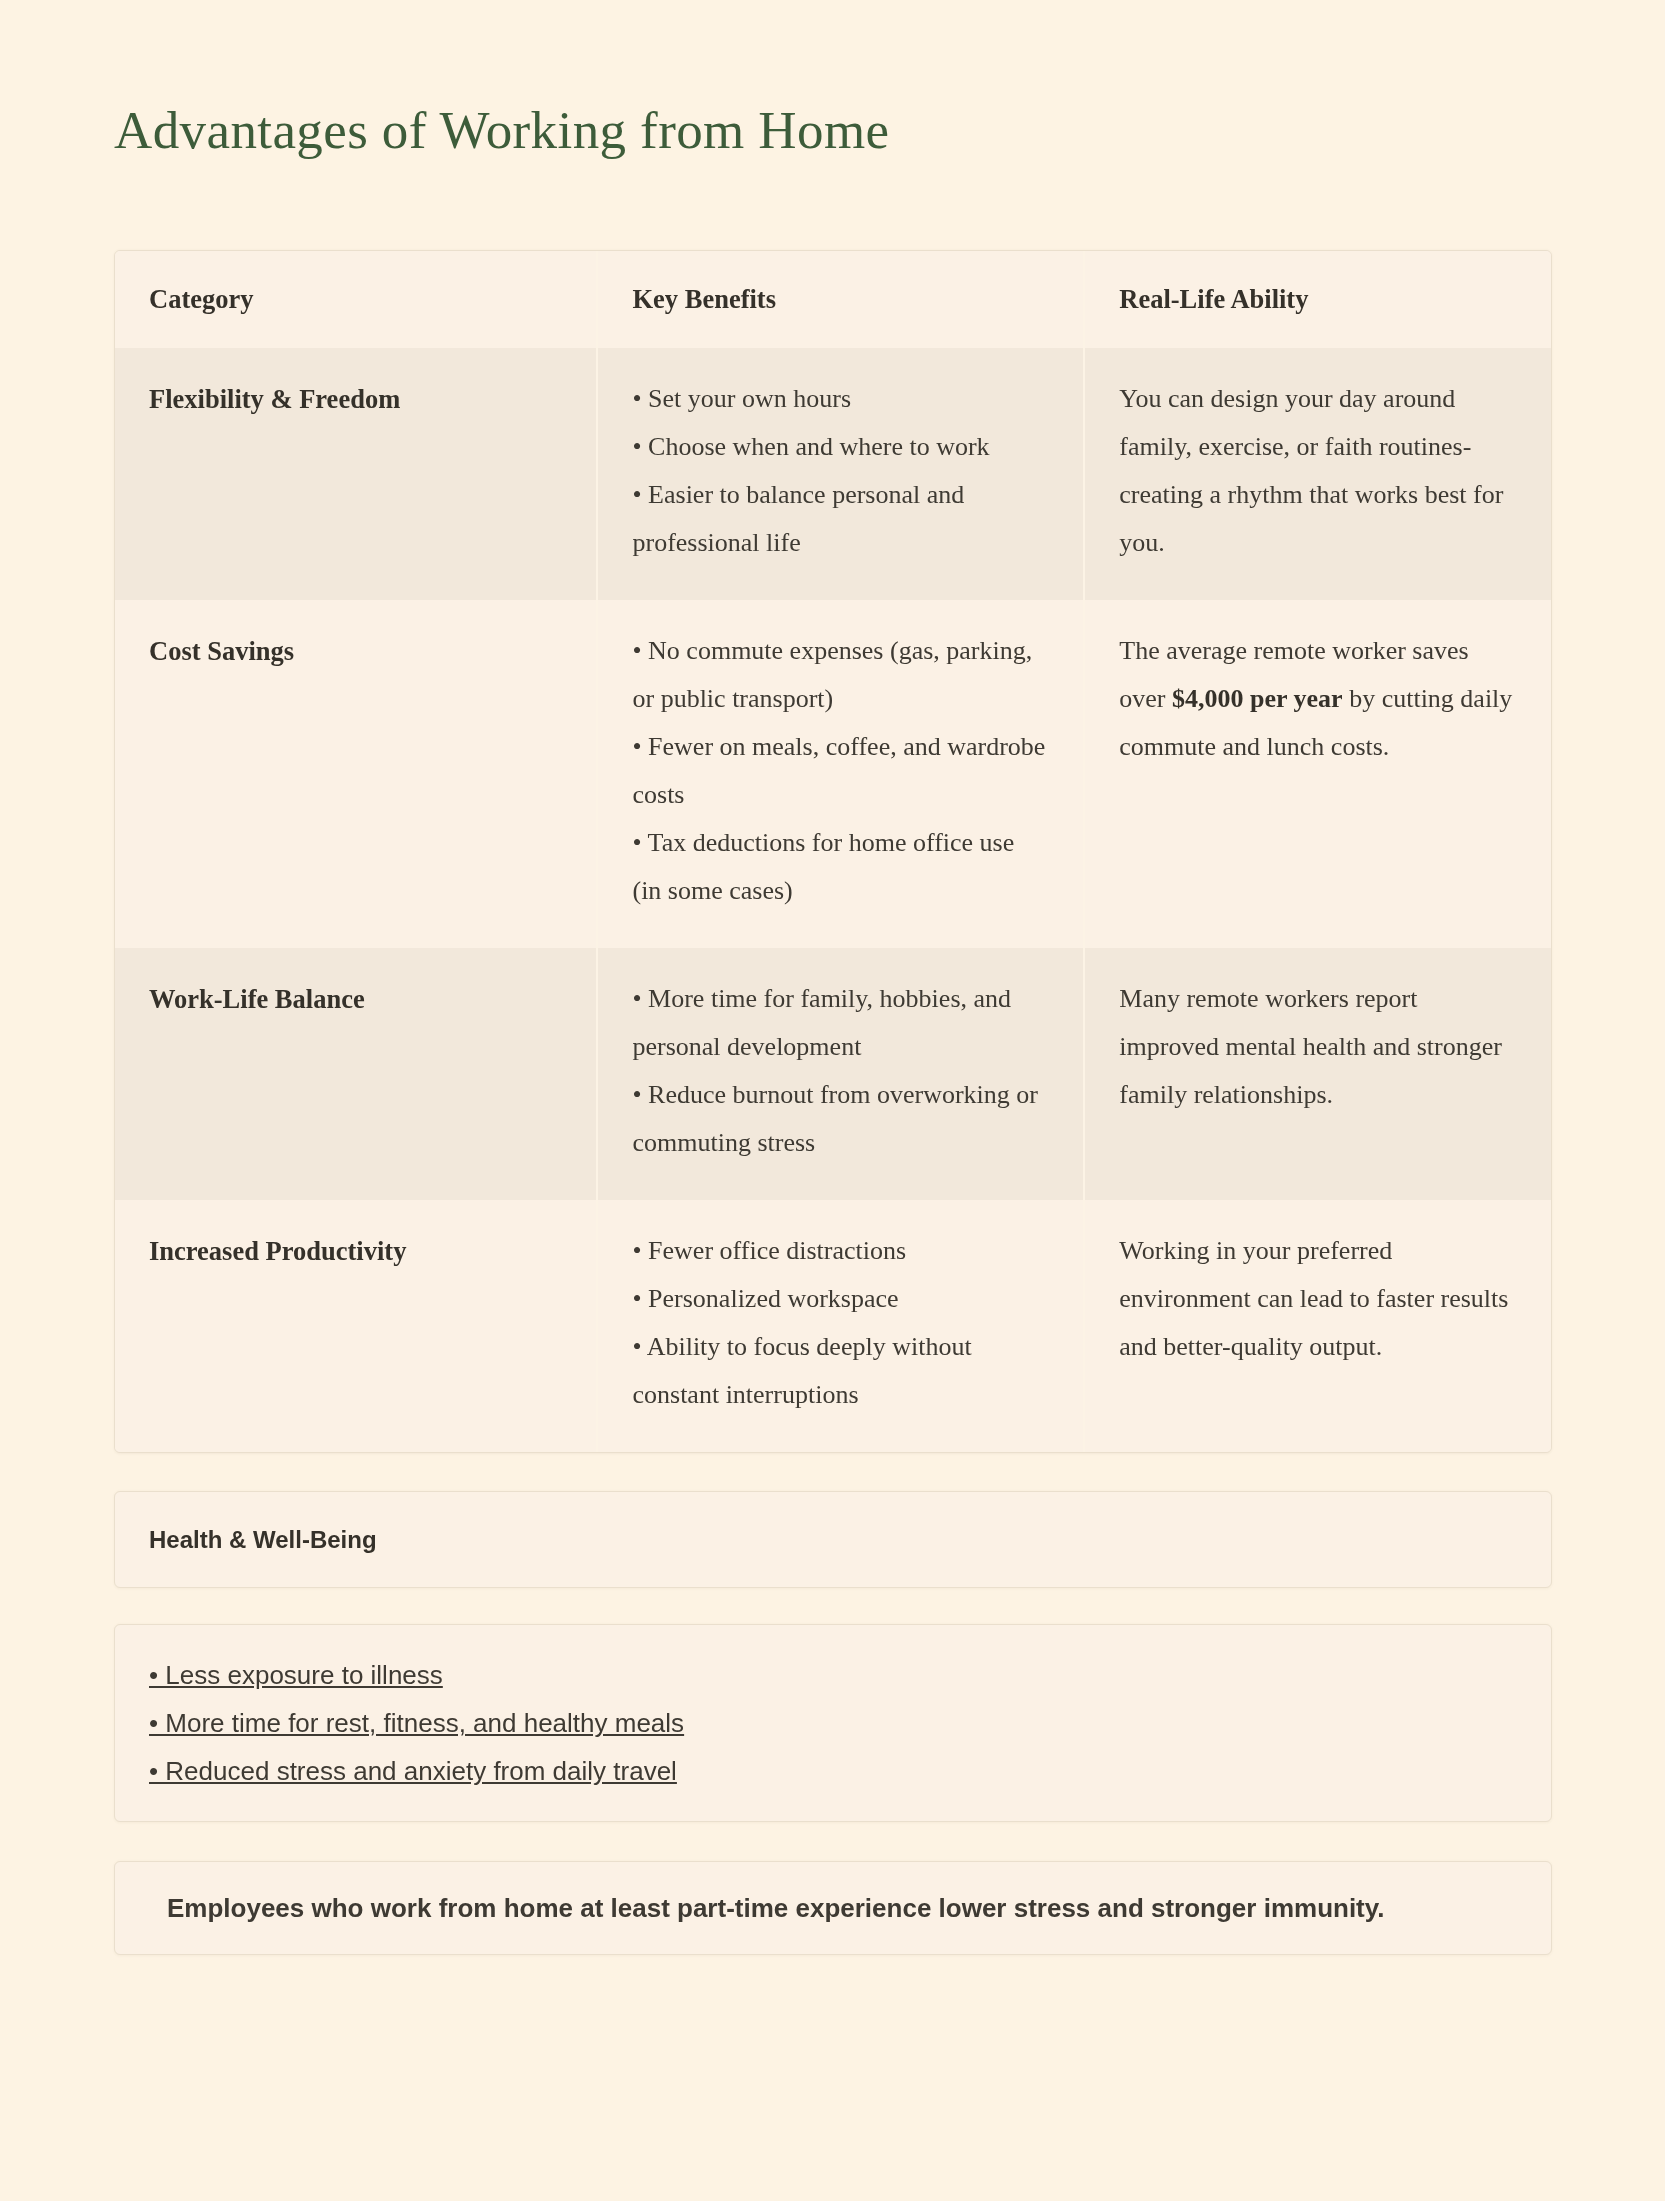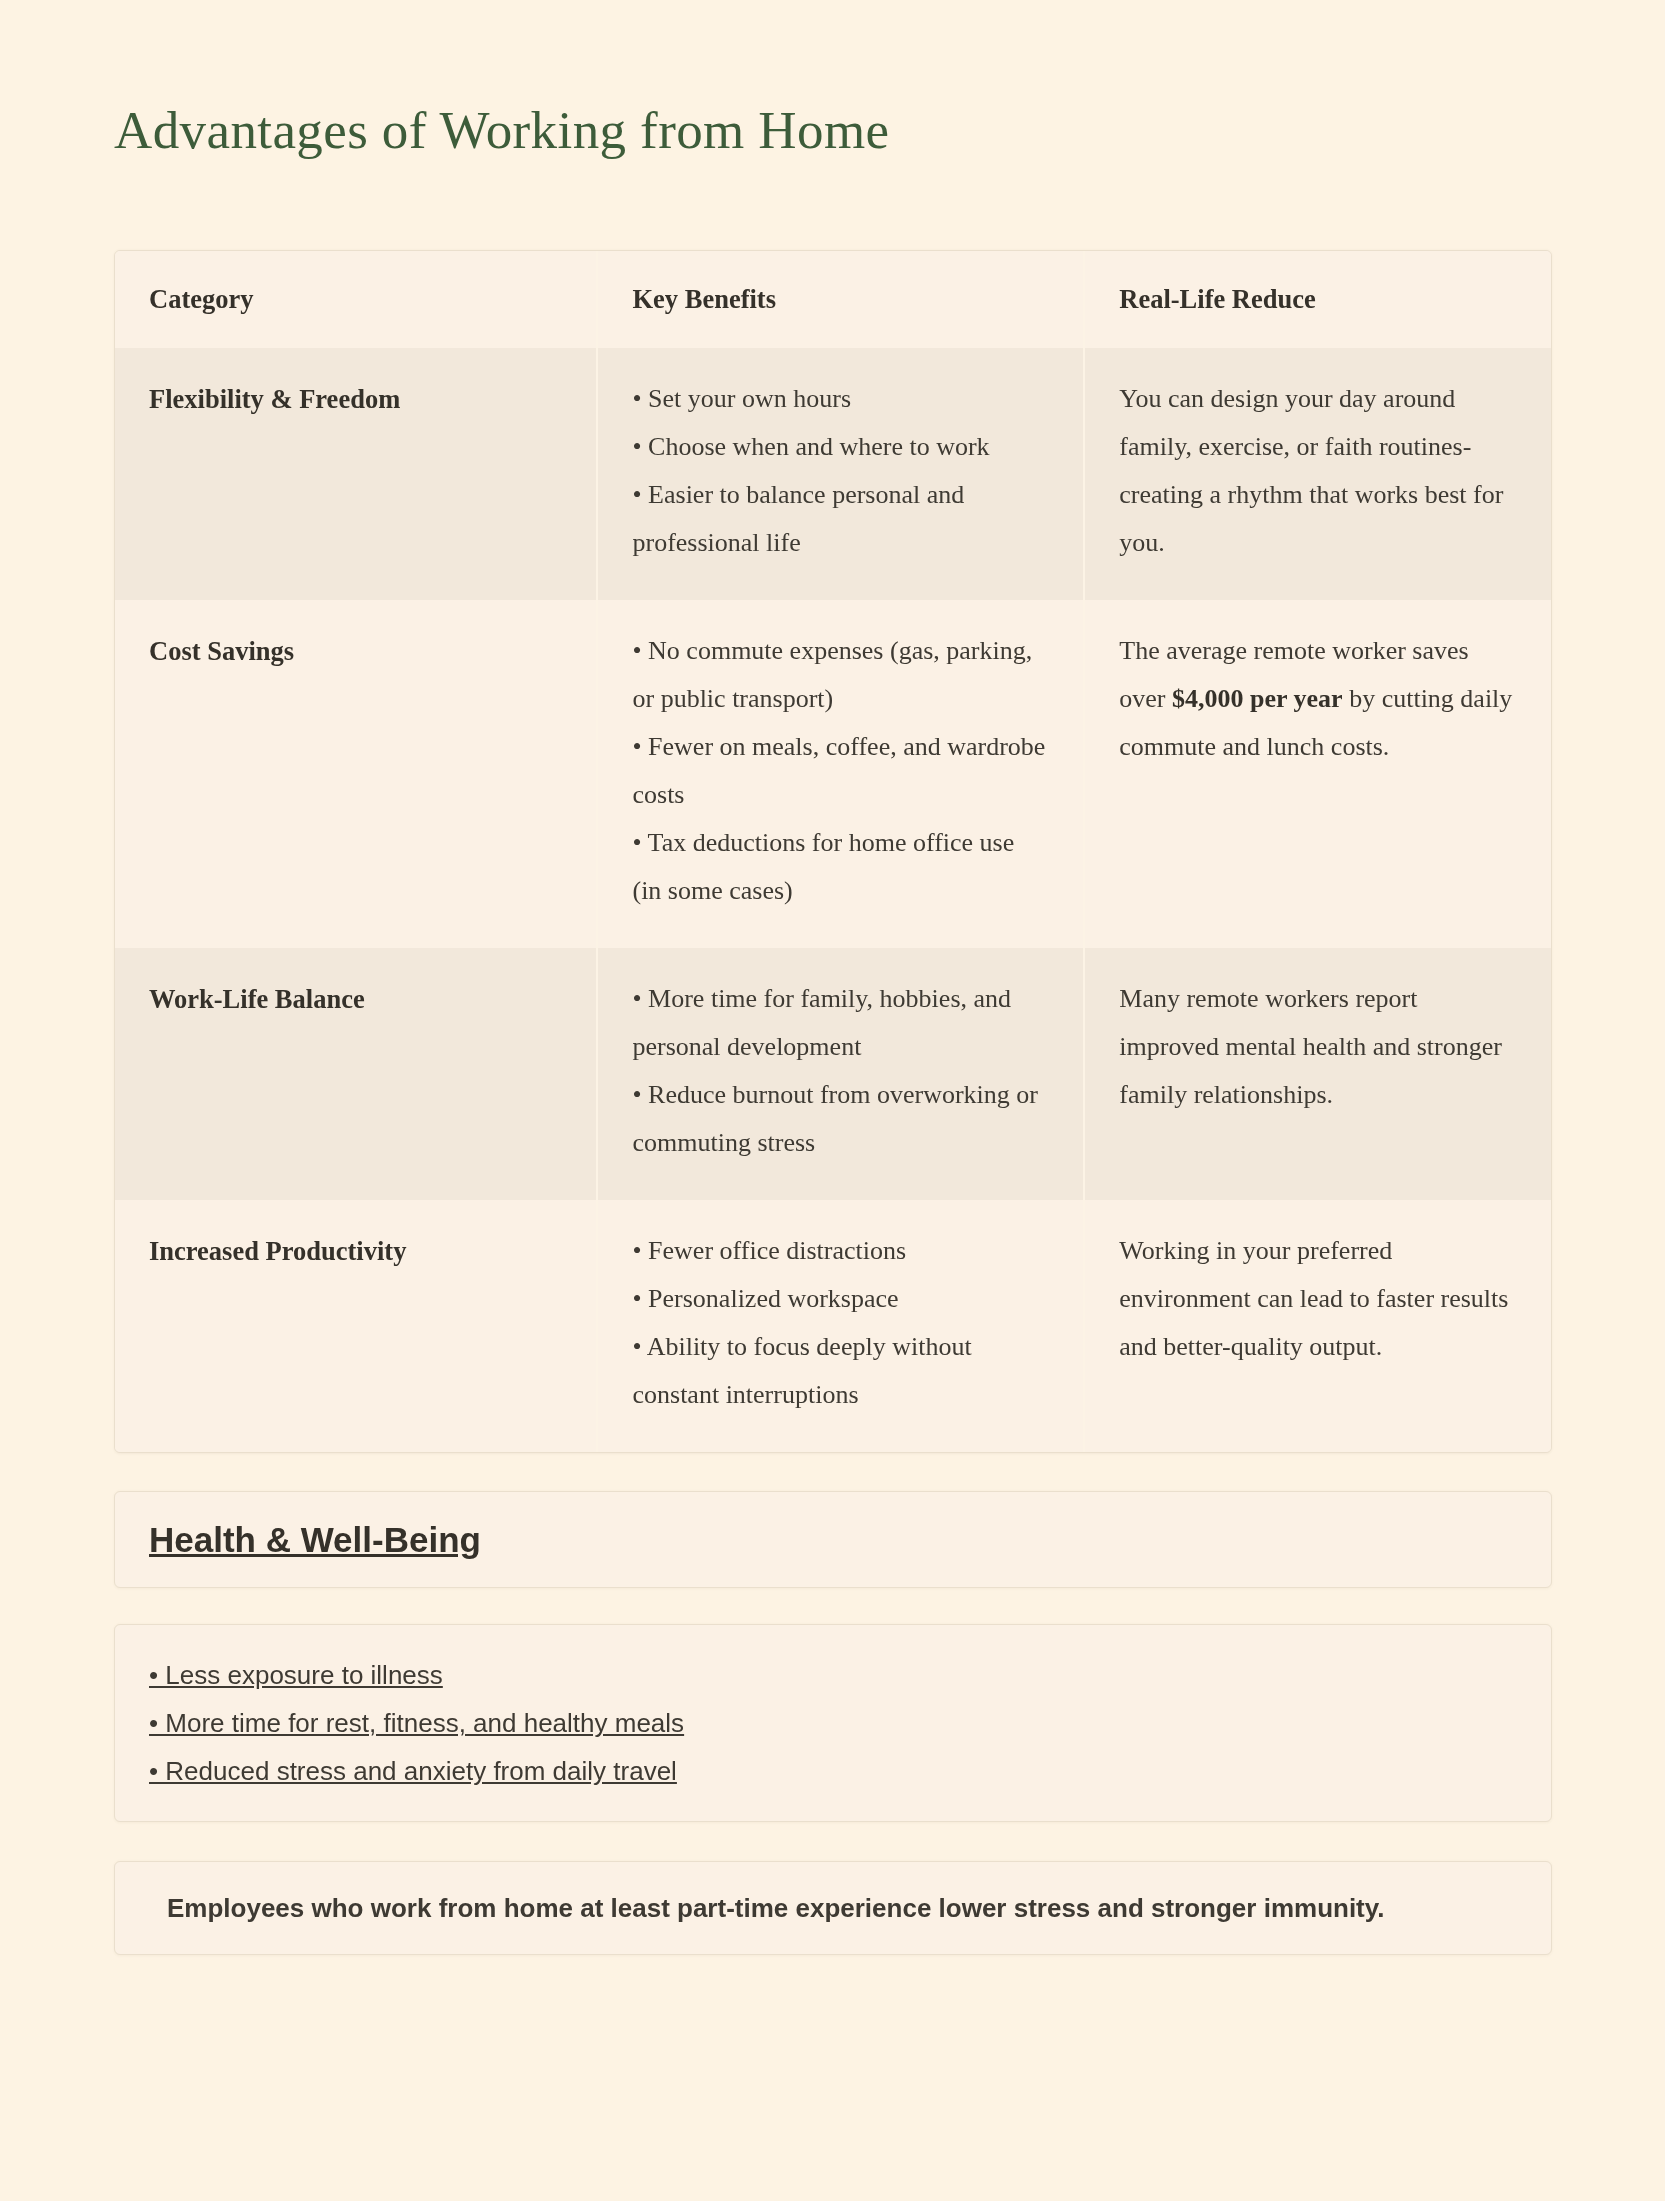--- a/index.html
+++ b/index.html
@@ -60,21 +60,21 @@
   tr.dark td{background:var(--row-dark);}
   td.cat{font-size:26.5px;font-weight:700;color:var(--heading);}
   td.impact strong{font-weight:700;color:var(--heading);}
   .box{
     border:1.3px solid var(--border);
     border-radius:6px;
     background:var(--panel-bg);
     box-shadow:0 0.9px 2.6px rgba(90,70,40,0.05);
   }
   .heading-box{margin-top:38px;padding:31px 34px;}
-  .heading-box .sec-h{font-size:35px;font-weight:700;color:var(--heading);line-height:33px;text-decoration:underline;}
+  .heading-box .sec-h{font-size:24px;font-weight:700;color:var(--heading);line-height:33px;}
   .bullets-box{margin-top:36px;padding:26px 34px;font-size:26px;line-height:48px;text-decoration:underline;}
   .note-box{margin-top:39px;padding:22px 52px;font-size:26px;line-height:48px;font-weight:bold;}
 </style>
 </head>
 <body>
 
 <main>
 
   <h1>Advantages of Working from Home</h1>
 
@@ -82,21 +82,21 @@
     <table>
       <colgroup>
           <col class="c1">
           <col class="c2">
           <col class="c3">
         </colgroup>
       <thead>
         <tr>
           <th>Category</th>
           <th>Key Benefits</th>
-          <th>Real-Life Reduce</th>
+          <th>Real-Life Ability</th>
         </tr>
       </thead>
       <tbody id="table-body">
           <tr class="dark">
             <td class="cat">Flexibility &amp; Freedom</td>
             <td>
               <div>• Set your own hours</div>
               <div>• Choose when and where to work</div>
               <div>• Easier to balance personal and professional life</div>
             </td>

